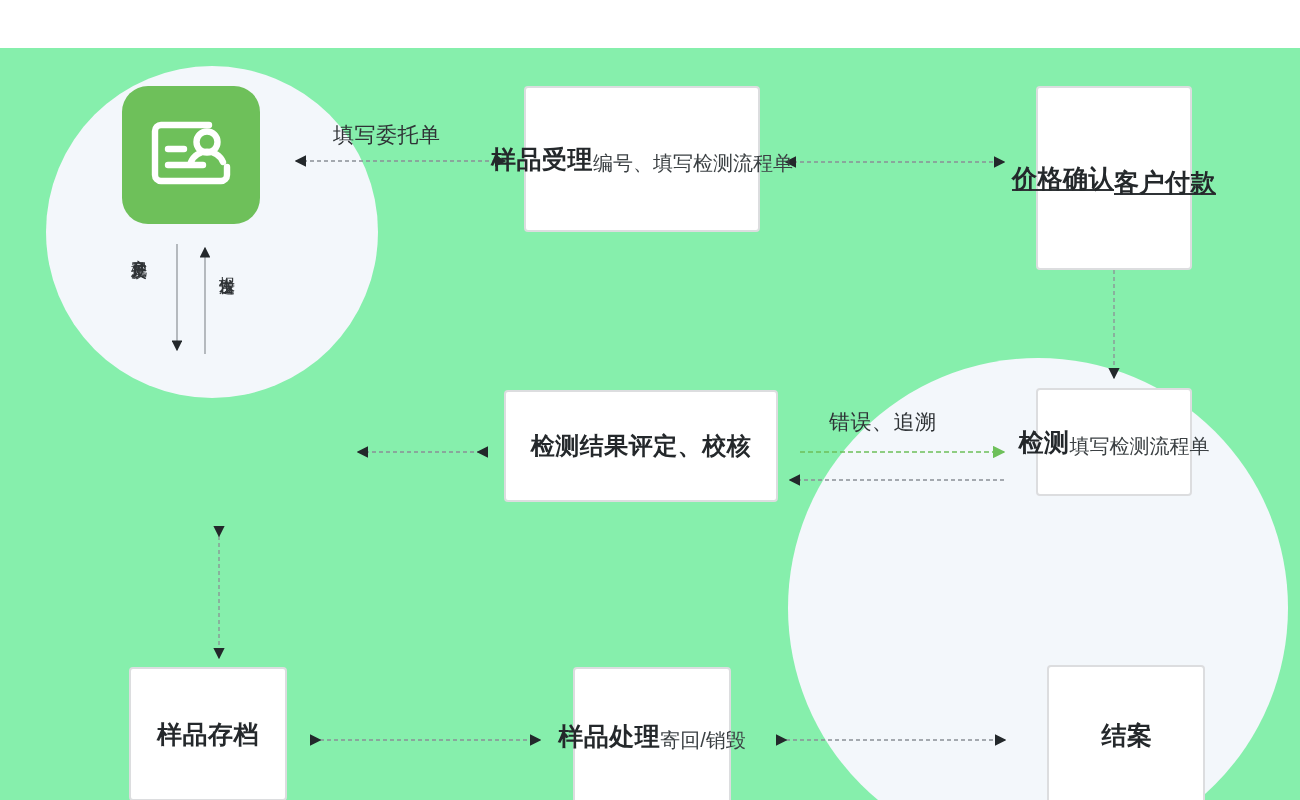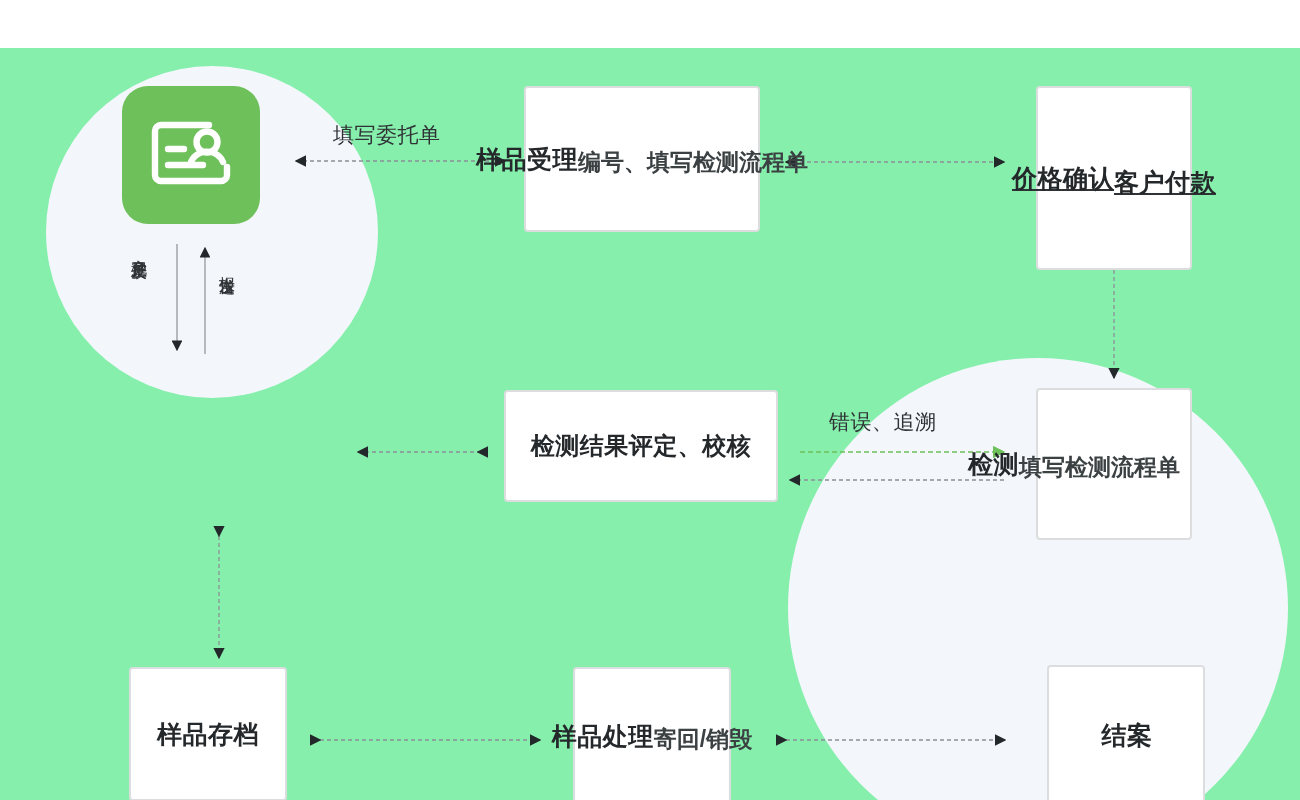--- a/index.html
+++ b/index.html
@@ -48,35 +48,35 @@
   .node .title {
     font-size: 25px;
     font-weight: bold;
     color: #24282b;
     line-height: 1.28;
     letter-spacing: 0.5px;
     white-space: nowrap;
   }
   .node .title.small { font-size: 24px; }
   .node .subtitle {
-    font-size: 23px;
-    font-weight: bold;
+    font-size: 20px;
+    font-weight: normal;
     color: #3b4043;
     line-height: 1.3;
     margin-top: 7px;
     white-space: nowrap;
   }
   .node .title + .title { margin-top: 8px; }
 
   
   .node-sample-acceptance { left: 524px; top: 38px;  width: 236px; height: 146px; }
   .node-price-confirm     { left: 1036px; top: 38px; width: 156px; height: 184px; text-decoration: underline; }
   .node-test-report       { left: 102px; top: 342px; width: 238px; height: 140px; }
   .node-result-eval       { left: 504px; top: 342px; width: 274px; height: 112px; }
-  .node-testing           { left: 1036px; top: 340px; width: 156px; height: 152px; justify-content: flex-end; }
+  .node-testing           { left: 1036px; top: 340px; width: 156px; height: 108px; }
   .node-sample-archive    { left: 129px; top: 619px; width: 158px; height: 134px; }
   .node-sample-handle     { left: 573px; top: 619px; width: 158px; height: 138px; }
   .node-case-closed       { left: 1047px; top: 617px; width: 158px; height: 140px; padding-left: 12px; }
 
   
   .icon-tile {
     position: absolute;
     left: 122px;
     top: 38px;
     width: 138px;

